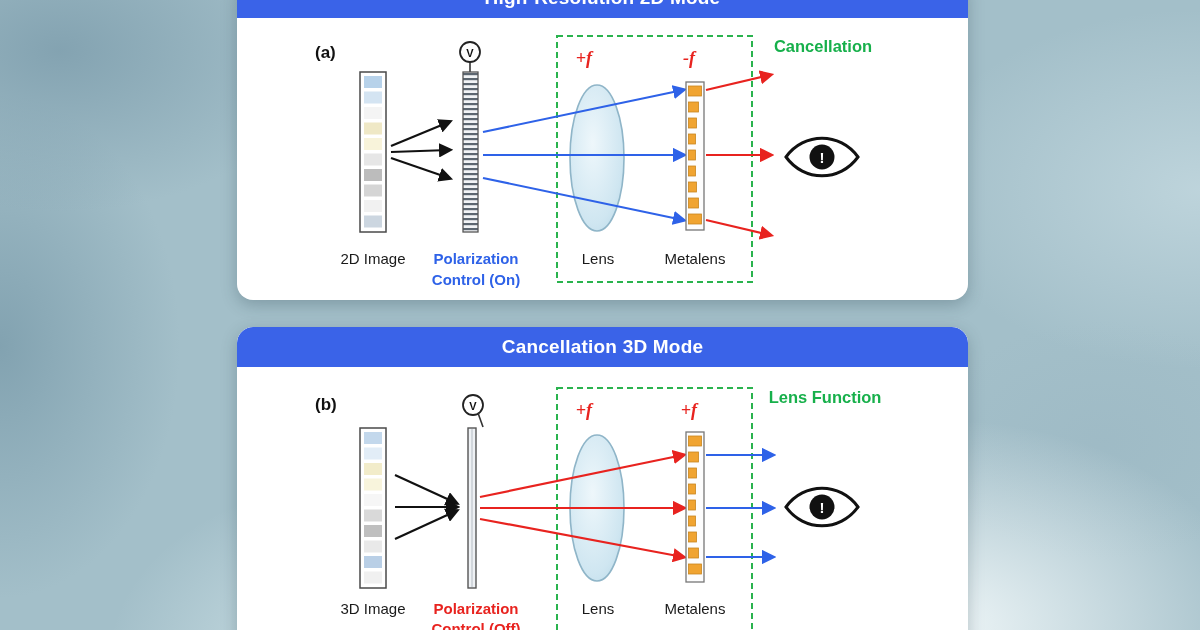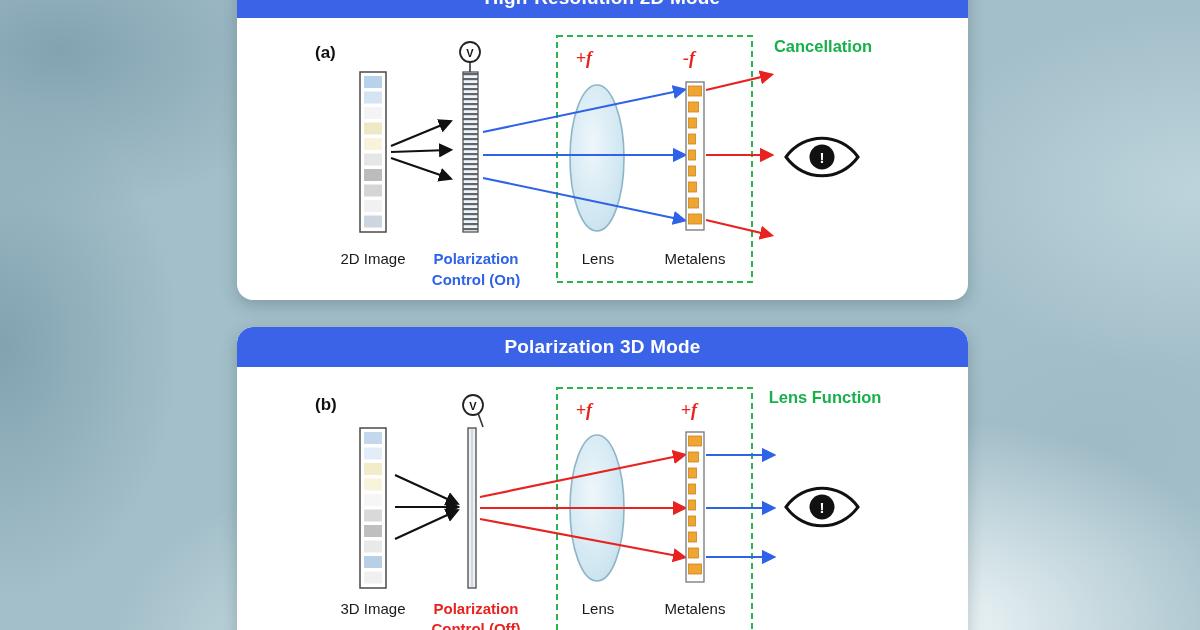--- a/index.html
+++ b/index.html
@@ -140,21 +140,21 @@
 
     <text x="136" y="246" class="obj-label">2D Image</text>
     <text x="239" y="246" class="pol-label pol-on">Polarization</text>
     <text x="239" y="267" class="pol-label pol-on">Control (On)</text>
     <text x="361" y="246" class="obj-label">Lens</text>
     <text x="458" y="246" class="obj-label">Metalens</text>
   </svg>
 </section>
 
 <section class="panel panel-b">
-  <div class="panel-header">Polarization 3D Mode</div>
+  <div class="panel-header">Cancellation 3D Mode</div>
   <svg class="diagram" width="731" height="263" viewBox="0 0 731 263">
     <defs>
       <radialGradient id="lensGradB" cx="0.42" cy="0.4" r="0.85">
         <stop offset="0" stop-color="#eef7fb"></stop>
         <stop offset="0.65" stop-color="#cfe6f1"></stop>
         <stop offset="1" stop-color="#b0d3e4"></stop>
       </radialGradient>
       <marker id="mkBlackB" viewBox="0 0 10 10" refX="7" refY="5" markerWidth="6.5" markerHeight="6.5" orient="auto">
         <path d="M0,0 L10,5 L0,10 Z" fill="#111111"></path>
       </marker>

